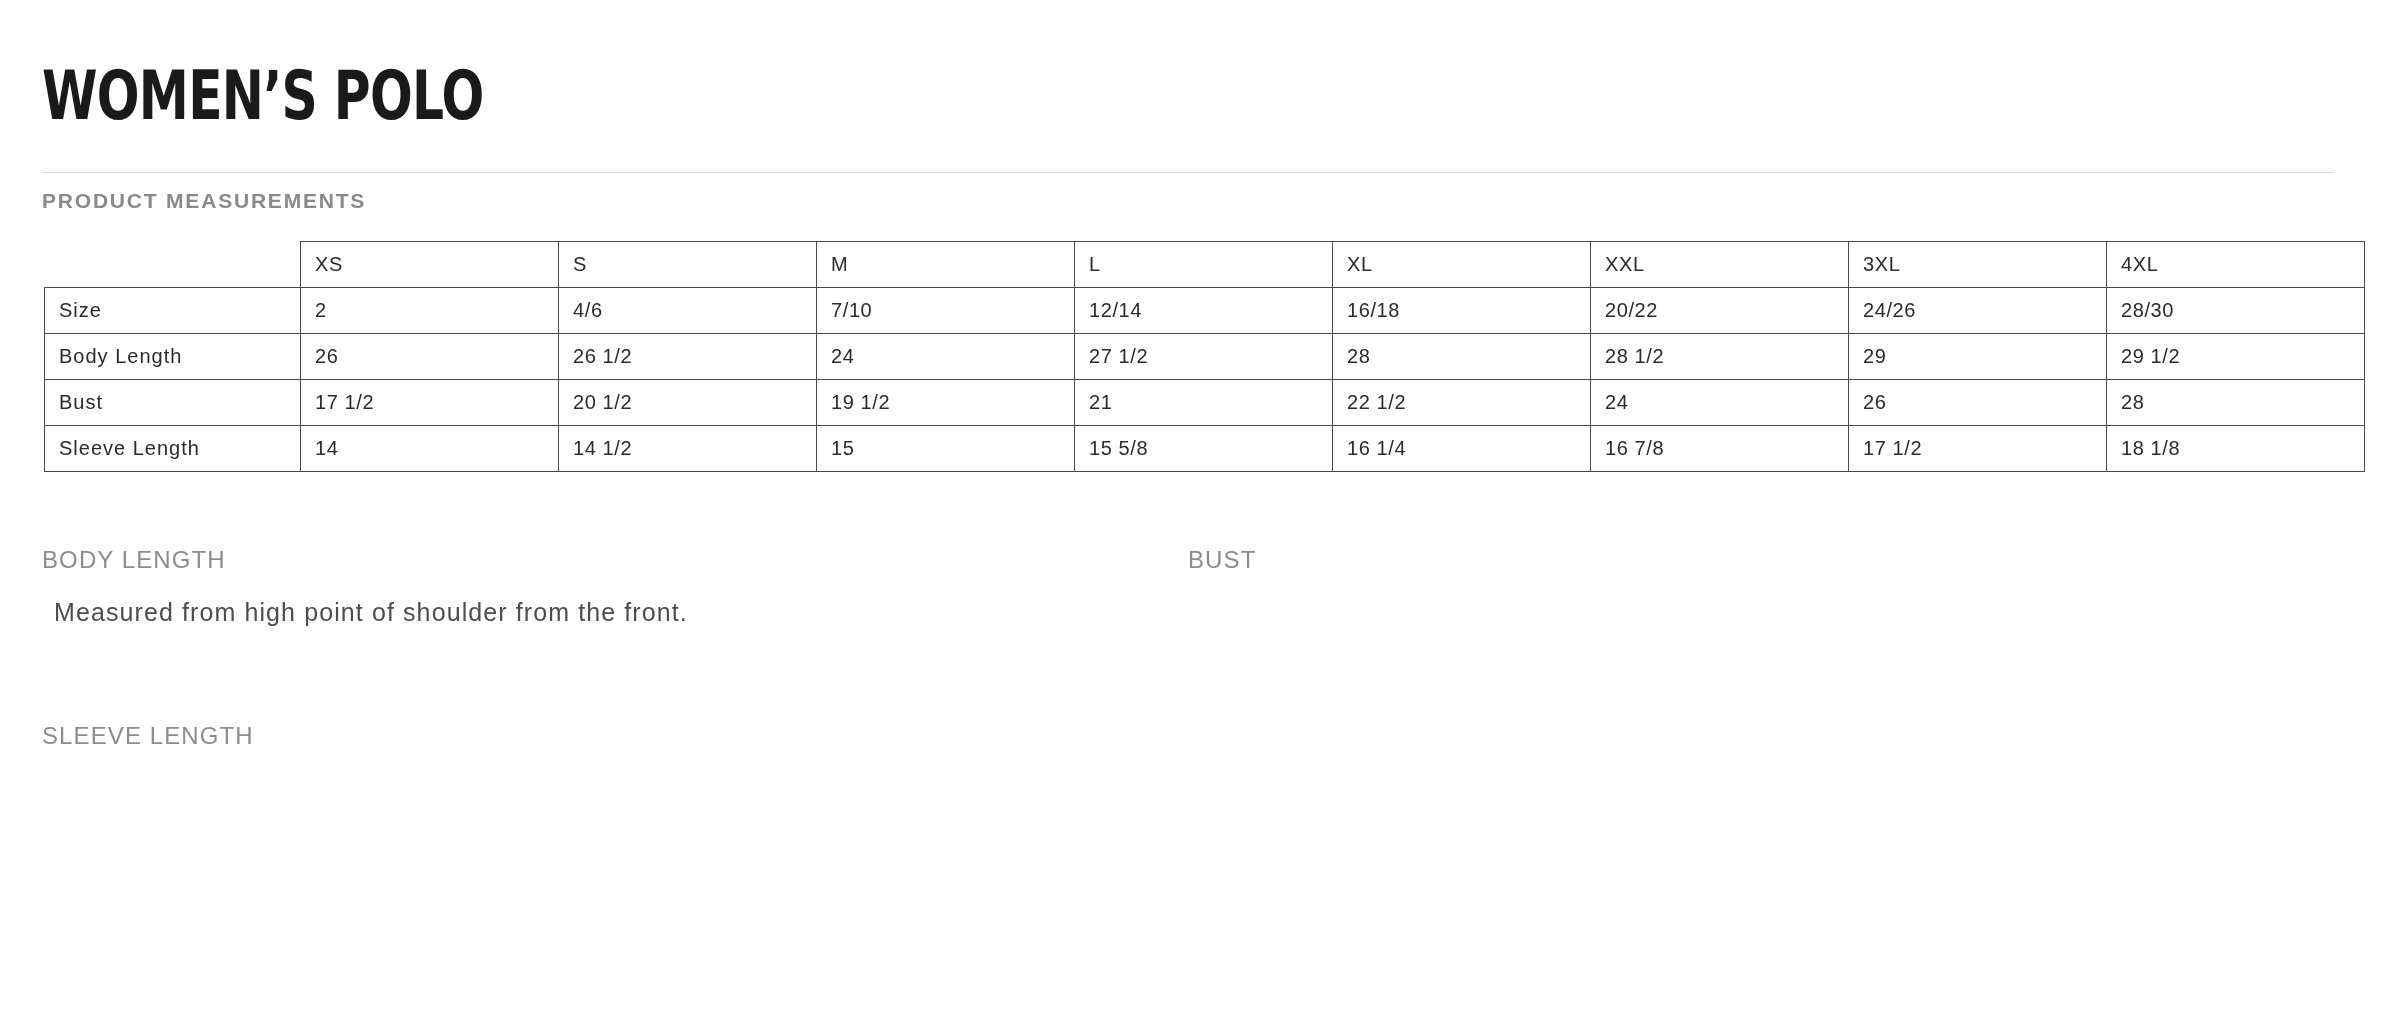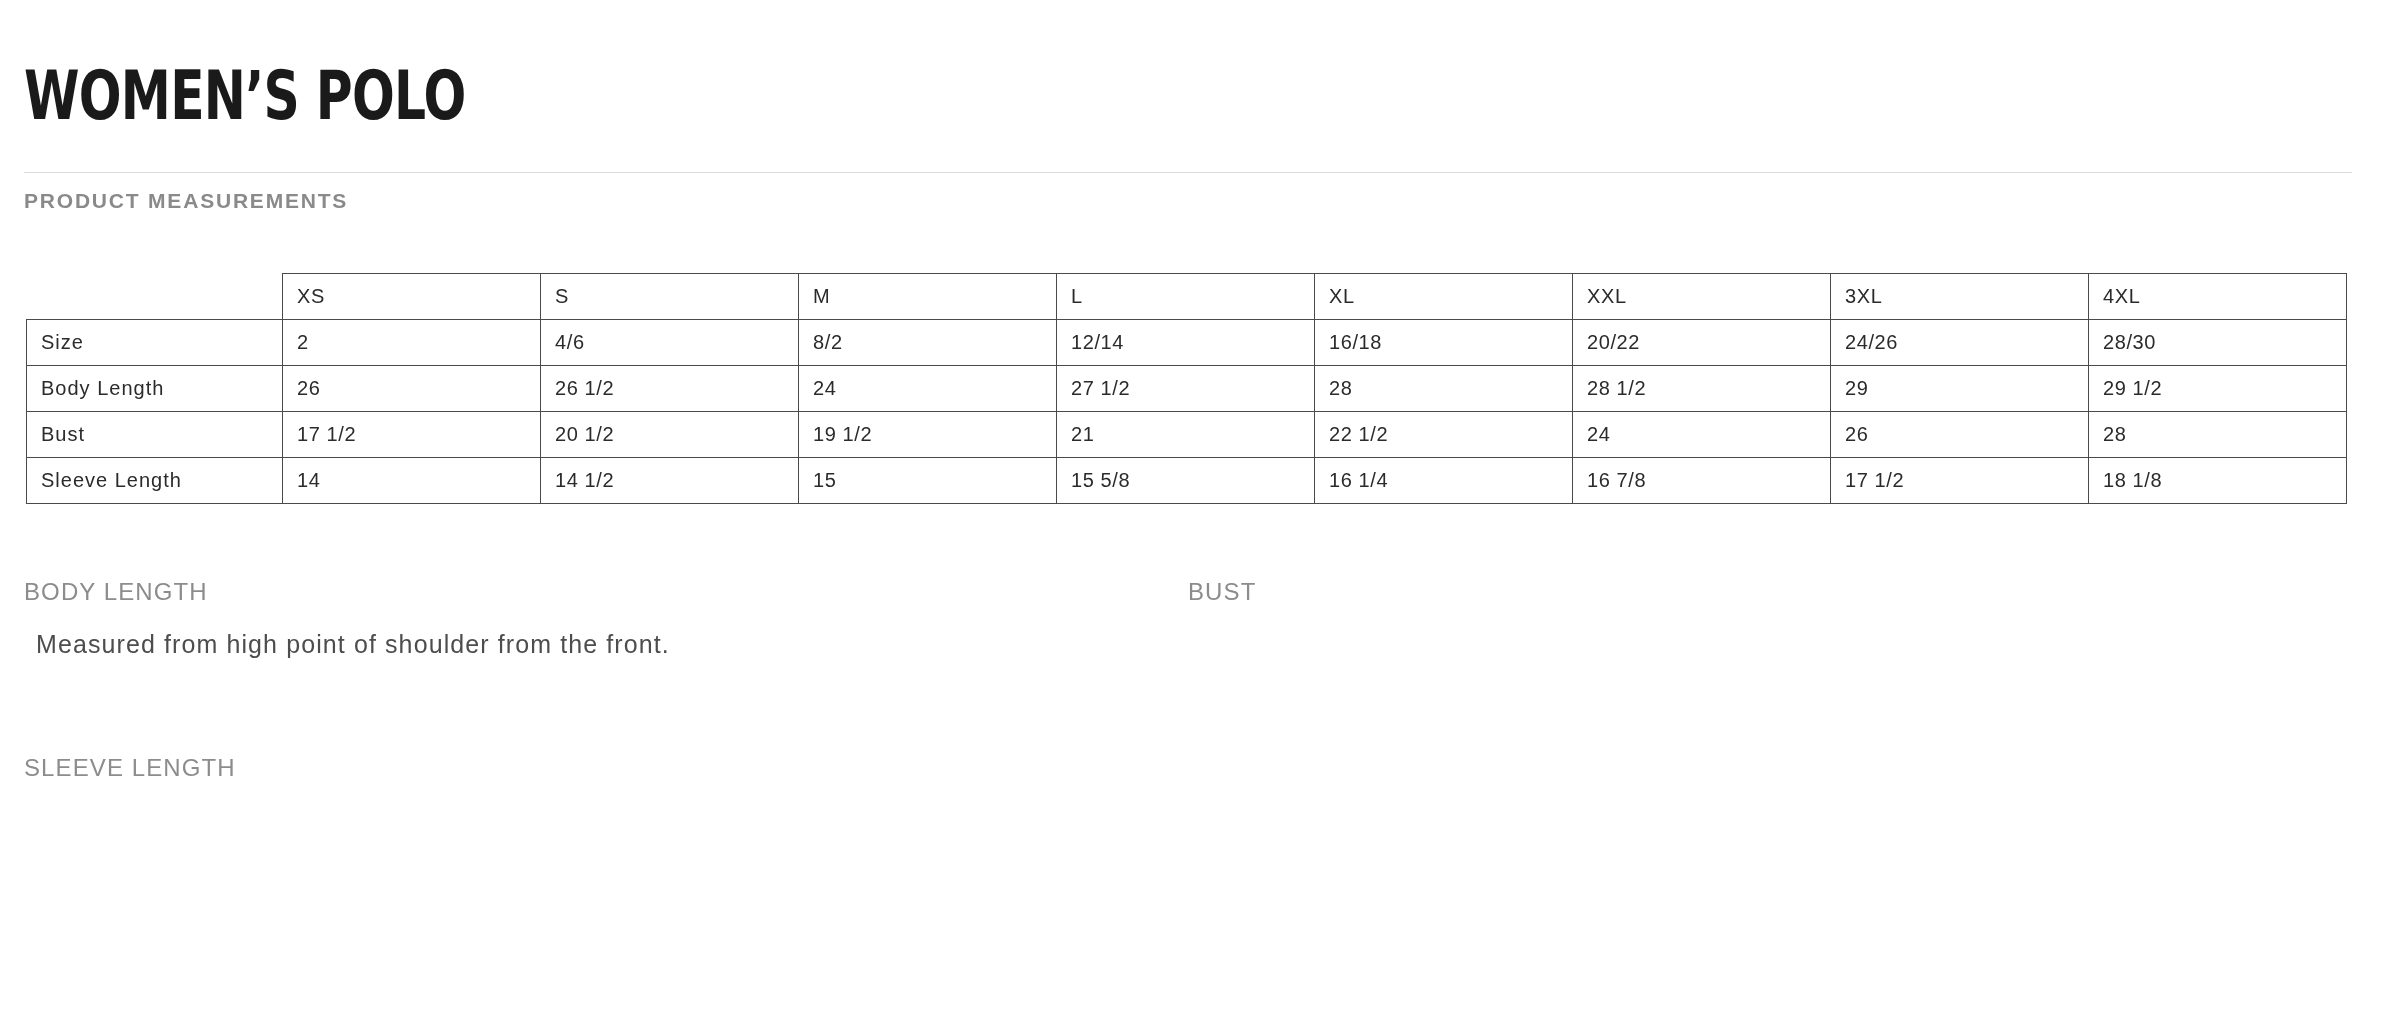--- a/index.html
+++ b/index.html
@@ -12,21 +12,21 @@
     height: 1027px;
     font-family: "Liberation Sans", sans-serif;
     color: #333333;
     overflow: hidden;
   }
   .page {
     position: relative;
     width: 2376px;
     height: 1027px;
     box-sizing: border-box;
-    padding: 0 24px;
+    padding: 0 42px;
   }
   .title {
     font-family: "DejaVu Sans", sans-serif;
     font-weight: bold;
     font-size: 68px;
     line-height: 1;
     letter-spacing: -1px;
     color: #1a1a1a;
     transform: scaleX(0.74);
     transform-origin: left top;
@@ -41,21 +41,21 @@
   }
   .section-label {
     font-size: 21px;
     font-weight: bold;
     letter-spacing: 1.8px;
     color: #8a8a8a;
     margin-top: 16px;
     text-transform: uppercase;
   }
   .table-wrap {
-    margin-top: 60px;
+    margin-top: 28px;
     padding-left: 2px;
   }
   table.size-table {
     border-collapse: collapse;
     table-layout: fixed;
     width: 2320px;
     font-size: 20px;
     color: #2b2b2b;
   }
   table.size-table col.label-col { width: 256px; }
@@ -148,21 +148,21 @@
           <th class="hdr">XXL</th>
           <th class="hdr">3XL</th>
           <th class="hdr">4XL</th>
         </tr>
       </thead>
       <tbody>
         <tr>
           <td class="rowlabel">Size</td>
           <td>2</td>
           <td>4/6</td>
-          <td>8/2</td>
+          <td>7/10</td>
           <td>12/14</td>
           <td>16/18</td>
           <td>20/22</td>
           <td>24/26</td>
           <td>28/30</td>
         </tr>
         <tr>
           <td class="rowlabel">Body Length</td>
           <td>26</td>
           <td>26 1/2</td>

